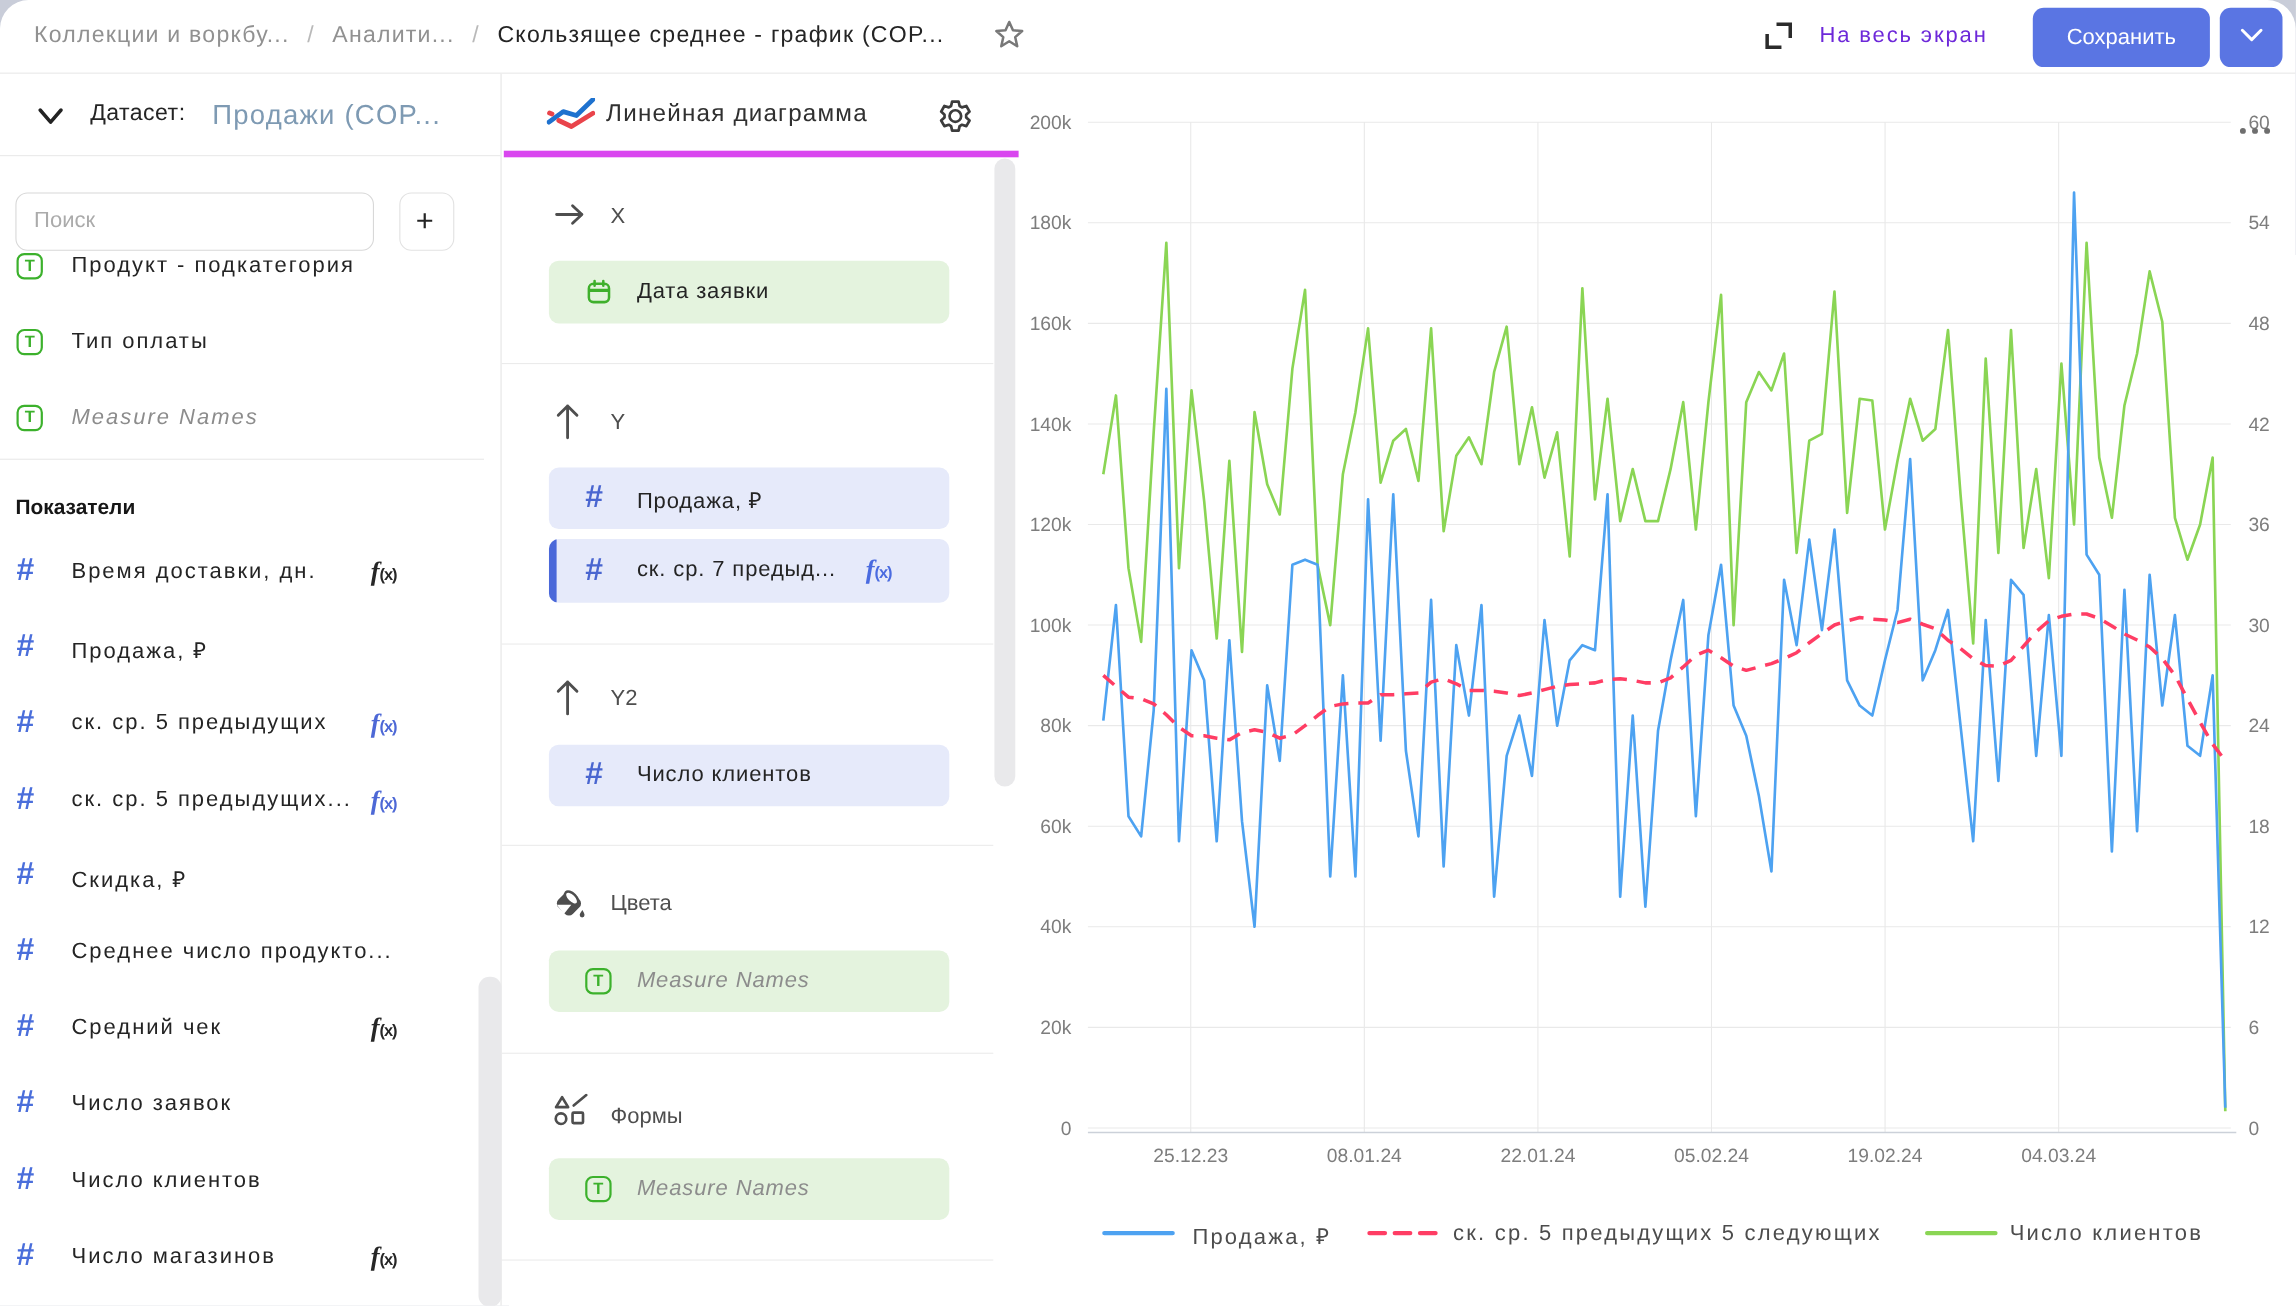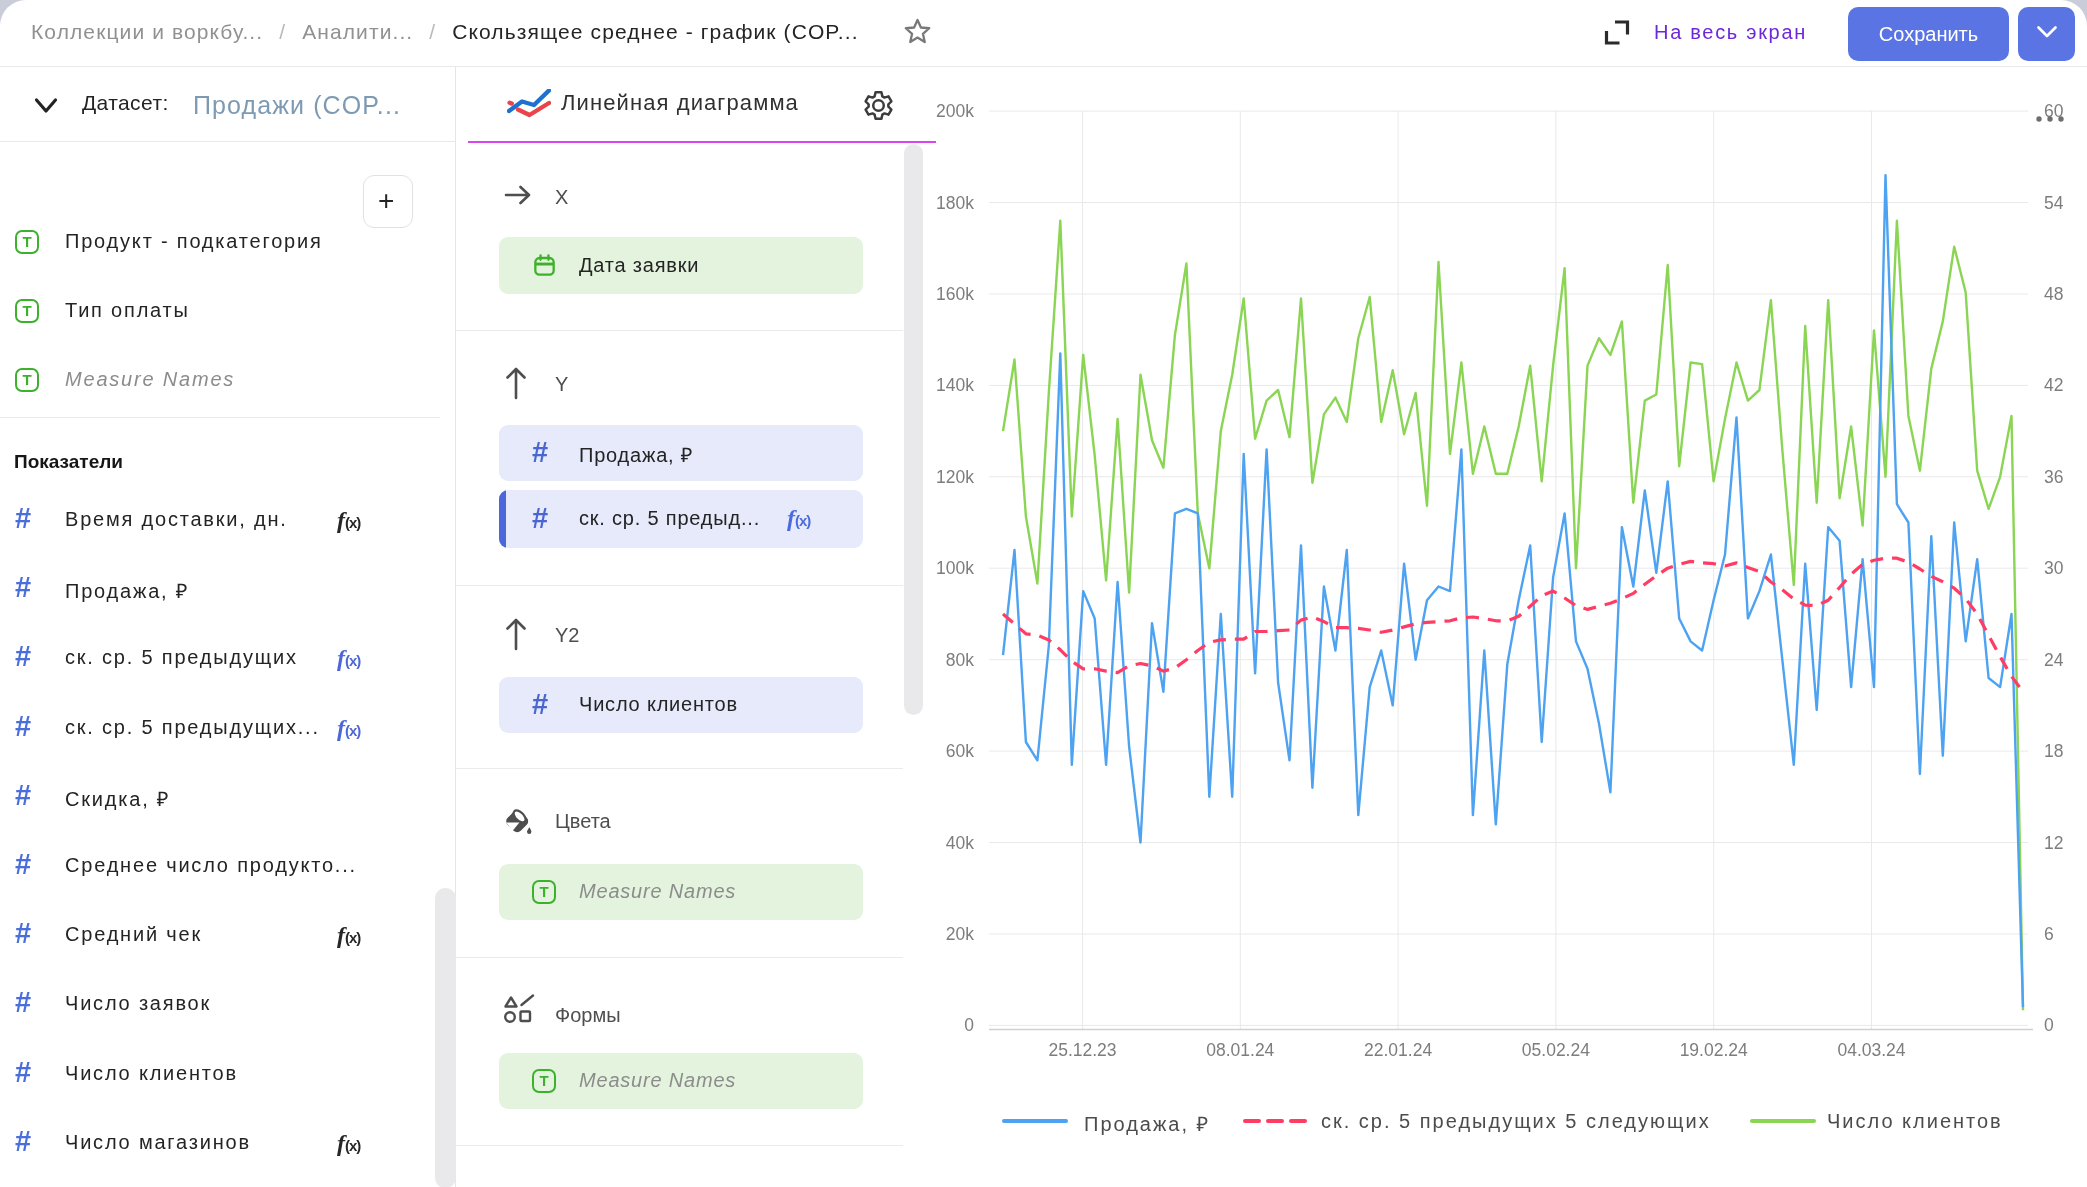--- a/index.html
+++ b/index.html
@@ -29,21 +29,21 @@
 .lsect { position:absolute; left:14px; top:384px; font-size:19px; font-weight:bold; color:#161616; }
 .ldiv { position:absolute; left:0px; top:350px; width:440px; border-top:1px solid #e9e9e9; }
 .ticon { position:absolute; left:0px; top:22px; width:24px; height:24px; border:2.2px solid #3cb12c; border-radius:7px; color:#3cb12c; font-size:15px; font-weight:bold; text-align:center; line-height:20px; }
 .hicon { position:absolute; left:0px; top:16px; font-size:29px; font-weight:bold; }
 .fxwrap { position:absolute; left:322px; top:21px; }
 .fx { font-size:20px; font-weight:bold; font-family:"Liberation Serif", serif; }
 .fx i { font-size:24px; }
 .fxs { font-size:15px; font-weight:bold; font-family:"Liberation Sans", sans-serif; letter-spacing:-1px; }
 .scrollbar { position:absolute; border-radius:10px; background:#e9e9eb; }
 .mid { position:absolute; left:456px; top:67px; width:469px; height:1120px; }
-.mhead { position:absolute; left:12px; top:0; width:468px; height:76px; border-bottom:2px solid #d946ef; }
+.mhead { position:absolute; left:2px; top:0; width:468px; height:76px; border-bottom:6px solid #d946ef; }
 .mhead > svg { position:absolute; left:39px; top:22px; }
 .gear svg { display:block; }
 .mtitle { position:absolute; left:93px; top:23px; font-size:22px; letter-spacing:1.1px; color:#303030; }
 .gear { position:absolute; left:395px; top:23px; }
 .mdiv { position:absolute; left:0; width:447px; border-top:1px solid #ebebeb; }
 .shead { position:absolute; left:47px; height:40px; }
 .sicon { position:absolute; left:0; top:0; }
 .stxt { position:absolute; left:52px; top:5px; font-size:20px; color:#4e4e4e; }
 .field { position:absolute; left:43px; width:364px; border-radius:9px; overflow:hidden; }
 .field.green { background:#e4f3de; }
@@ -145,20 +145,23 @@
       </div>
 </div>
 <div class="left">
   <div class="dshead">
         <span class="dschev"><svg width="30" height="30" viewBox="0 0 30 30">
             <path d="M5.5 10 L15 21 L24.5 10" fill="none" stroke="#232323" stroke-width="3.2" stroke-linecap="round" stroke-linejoin="round"></path>
           </svg></span>
         <span class="dslab">Датасет:</span>
         <span class="dslink">Продажи (COP...</span>
       </div>
+  <div class="search">
+        <span>Поиск</span>
+      </div>
   <div class="plus">
         <span>+</span>
       </div>
   <div class="lrow" style="top:141px">
         <span class="ticon">T</span>
         <span class="rowtxt">Продукт - подкатегория</span>
       </div>
       <div class="lrow" style="top:210px">
         <span class="ticon">T</span>
         <span class="rowtxt">Тип оплаты</span>
@@ -260,21 +263,21 @@
         <span class="ficon">
           <span class="hicon" style="color:#4a66d0">#</span>
         </span>
         <span class="ftxt">Продажа, ₽</span>
       </div>
 <div class="field blue" style="top:423px;height:58px">
         <span class="fbar"></span>
         <span class="ficon">
           <span class="hicon" style="color:#4a66d0">#</span>
         </span>
-        <span class="ftxt">ск. ср. 5 предыд...</span>
+        <span class="ftxt">ск. ср. 7 предыд...</span>
         <span class="ffx"><span class="fx" style="color:#4a6be0"><i>f</i><span class="fxs">(x)</span></span></span>
       </div>
 <div class="mdiv" style="top:518px"></div>
 <div class="shead" style="top:549px">
         <span class="sicon"><svg width="26" height="36" viewBox="0 0 26 36">
             <path d="M13 33 V4 M4.5 12.5 L13 4 L21.5 12.5" fill="none" stroke="#4e4e4e" stroke-width="2.6" stroke-linecap="round" stroke-linejoin="round"></path>
           </svg></span>
         <span class="stxt" style="top:8px">Y2</span>
       </div>
 <div class="field blue" style="top:610px;height:56px">

